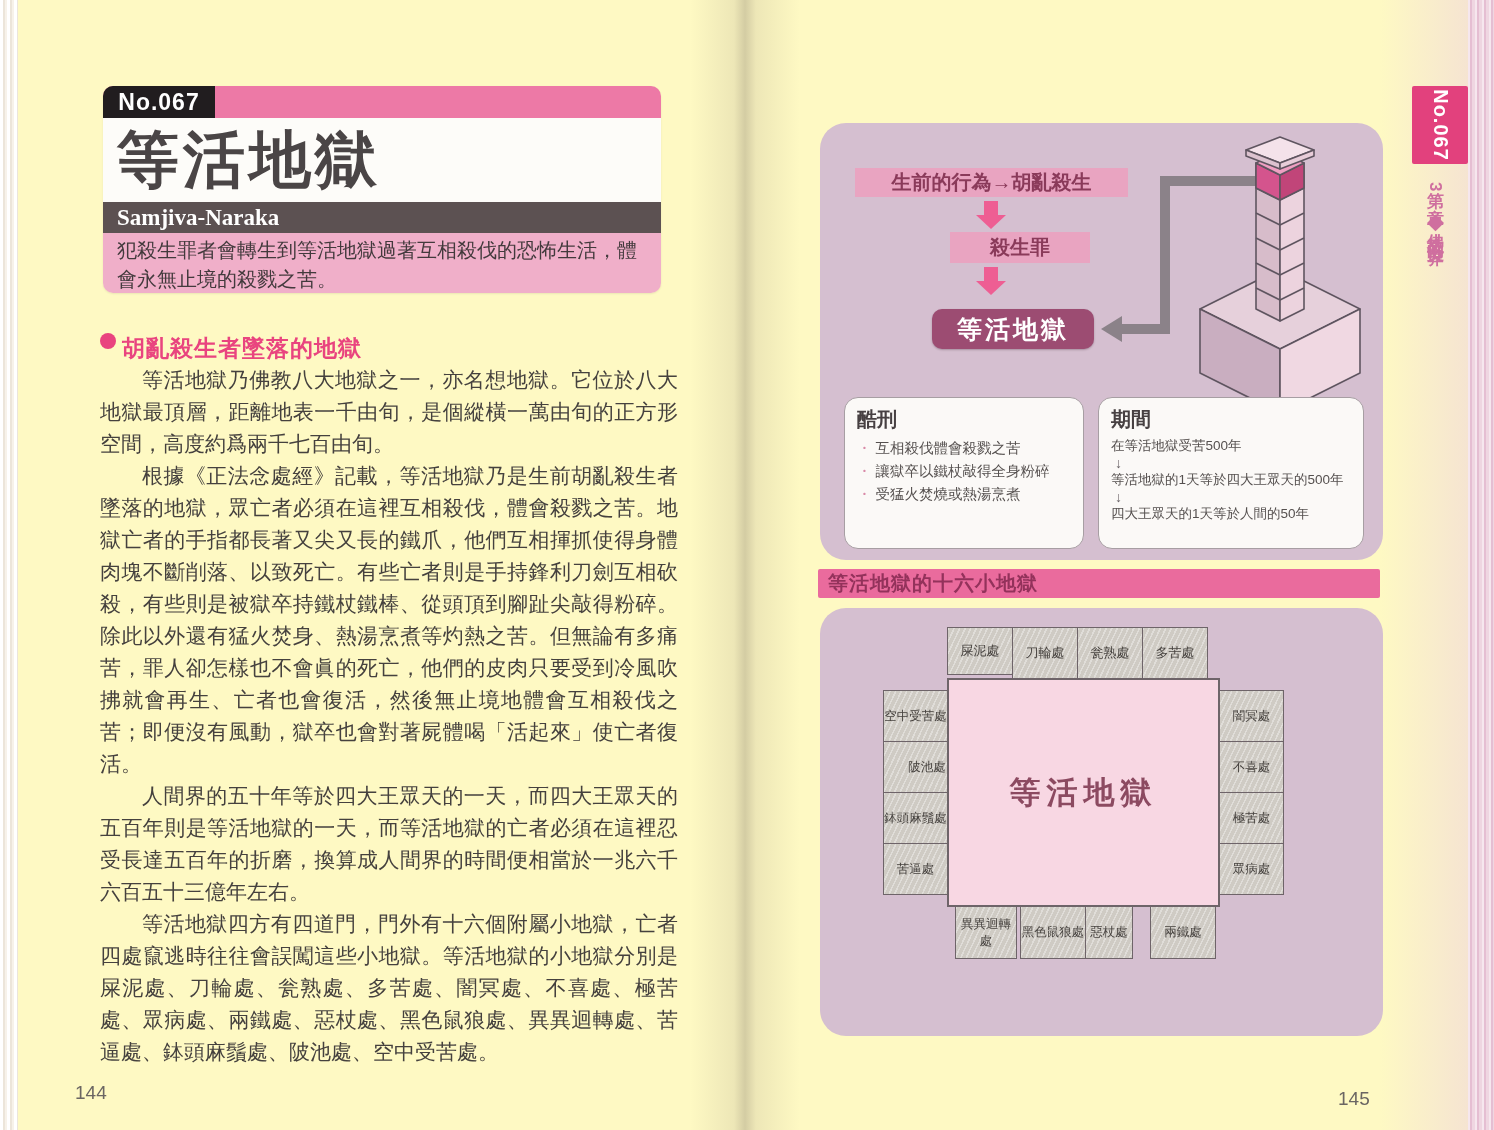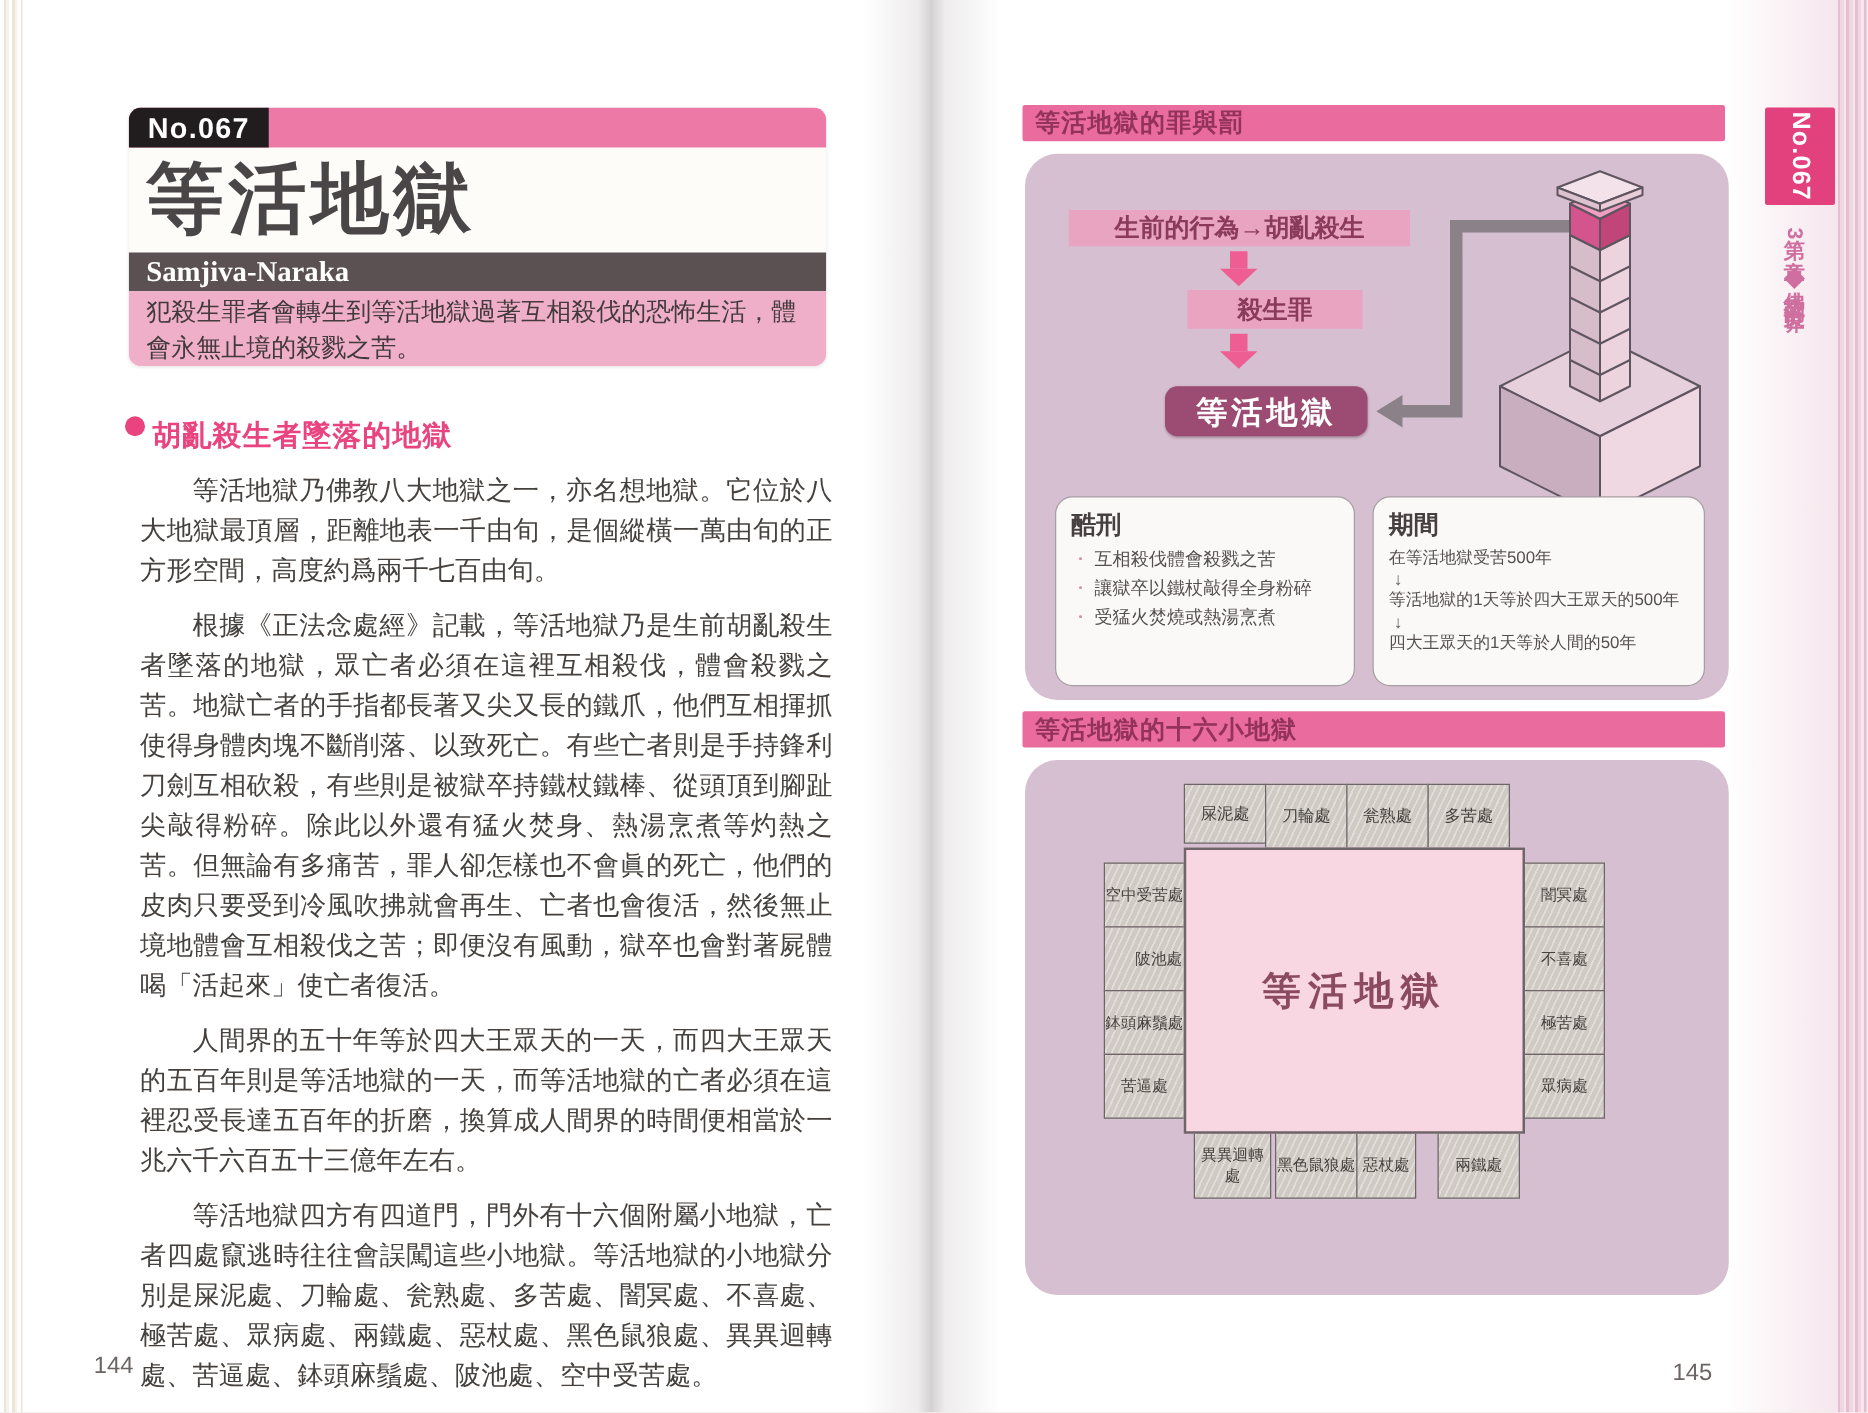--- a/index.html
+++ b/index.html
@@ -1,17 +1,17 @@
 <!DOCTYPE html>
 <html><head>
 <meta charset="utf-8">
 <style>
   html,body{margin:0;padding:0;background:#e9e4db;}
   *{box-sizing:border-box;}
-  .book{position:relative;width:1494px;height:1130px;background:#ffffff;overflow:hidden;
+  .book{position:relative;width:1494px;height:1130px;background:#fef9c3;overflow:hidden;
         font-family:"Liberation Sans",sans-serif;color:#45413e;}
   
   .edge-left{position:absolute;left:0;top:0;width:18px;height:1130px;
     background:repeating-linear-gradient(90deg,#ffffff 0 3px,#ece5da 3px 5px,#f7f2ea 5px 7px);}
   .edge-right{position:absolute;right:0;top:0;width:26px;height:1130px;
     background:repeating-linear-gradient(90deg,#f6e7ee 0 2px,#e5bed2 2px 4px,#efd6e1 4px 7px);}
   .gutter{position:absolute;left:690px;top:0;width:110px;height:1130px;
     background:linear-gradient(90deg,rgba(90,70,75,0) 0%,rgba(90,70,75,.10) 40%,rgba(60,45,50,.22) 50%,rgba(90,70,75,.10) 60%,rgba(90,70,75,0) 100%);}
   .right-tint{position:absolute;left:1380px;top:0;width:90px;height:1130px;background:linear-gradient(90deg,rgba(238,210,222,0),rgba(238,210,222,.55));}
 
@@ -26,21 +26,21 @@
     font-weight:bold;font-size:23px;display:flex;align-items:center;padding-left:14px;}
   .summary{height:60px;background:#f0afc9;color:#433a3d;font-size:20px;line-height:29px;
     padding:3px 14px 0 14px;font-weight:500;}
 
   
   .section-heading{position:absolute;left:100px;top:333px;display:flex;
     color:#e9447f;font-weight:bold;font-size:23px;letter-spacing:1px;}
   .bullet-dot{width:16px;height:16px;border-radius:50%;background:#e9447f;margin-right:6px;}
   .article-body{position:absolute;left:100px;top:364px;width:578px;font-family:"Liberation Serif","DejaVu Serif",serif;
     font-size:21px;line-height:32px;text-align:justify;color:#45413e;}
-  .article-body p{margin:12px;text-indent:2em;}
+  .article-body p{margin:0;text-indent:2em;}
   .page-number{position:absolute;font-size:19px;color:#6b6663;}
   .pn-left{left:75px;top:1082px;}
   .pn-right{left:1338px;top:1088px;}
 
   
   .banner{position:absolute;width:562px;height:29px;background:#ea6b9d;color:#93325b;
     font-weight:bold;font-size:20px;display:flex;align-items:center;padding-left:10px;letter-spacing:1px;border-radius:2px;}
   .banner1{left:818px;top:84px;}
   .banner2{left:818px;top:569px;}
   .panel{position:absolute;width:563px;background:#d5bfd0;border-radius:26px;}
@@ -116,21 +116,20 @@
 
   <div class="article-body">
     <p>等活地獄乃佛教八大地獄之一，亦名想地獄。它位於八大地獄最頂層，距離地表一千由旬，是個縱橫一萬由旬的正方形空間，高度約爲兩千七百由旬。</p>
     <p>根據《正法念處經》記載，等活地獄乃是生前胡亂殺生者墜落的地獄，眾亡者必須在這裡互相殺伐，體會殺戮之苦。地獄亡者的手指都長著又尖又長的鐵爪，他們互相揮抓使得身體肉塊不斷削落、以致死亡。有些亡者則是手持鋒利刀劍互相砍殺，有些則是被獄卒持鐵杖鐵棒、從頭頂到腳趾尖敲得粉碎。除此以外還有猛火焚身、熱湯烹煮等灼熱之苦。但無論有多痛苦，罪人卻怎樣也不會眞的死亡，他們的皮肉只要受到冷風吹拂就會再生、亡者也會復活，然後無止境地體會互相殺伐之苦；即便沒有風動，獄卒也會對著屍體喝「活起來」使亡者復活。</p>
     <p>人間界的五十年等於四大王眾天的一天，而四大王眾天的五百年則是等活地獄的一天，而等活地獄的亡者必須在這裡忍受長達五百年的折磨，換算成人間界的時間便相當於一兆六千六百五十三億年左右。</p>
     <p>等活地獄四方有四道門，門外有十六個附屬小地獄，亡者四處竄逃時往往會誤闖這些小地獄。等活地獄的小地獄分別是屎泥處、刀輪處、瓮熟處、多苦處、闇冥處、不喜處、極苦處、眾病處、兩鐵處、惡杖處、黑色鼠狼處、異異迴轉處、苦逼處、鉢頭麻鬚處、陂池處、空中受苦處。</p>
   </div>
 
   <div class="page-number pn-left">144</div>
 
-  <div class="banner banner1">等活地獄的罪與罰</div>
 
   <div class="panel panel1">
 
     <svg class="panel-svg" width="563" height="437" viewBox="0 0 563 437">
 
       <path d="M436 58 L345 58 L345 206 L300 206" fill="none" stroke="#8b8289" stroke-width="10"></path>
       <polygon points="281,206 302,193 302,219" fill="#8b8289"></polygon>
 
       <g stroke="#5f5560" stroke-width="1.6" stroke-linejoin="round">
         <polygon points="460,146 540,186 460,226 380,186" fill="#e6d0db"></polygon>

